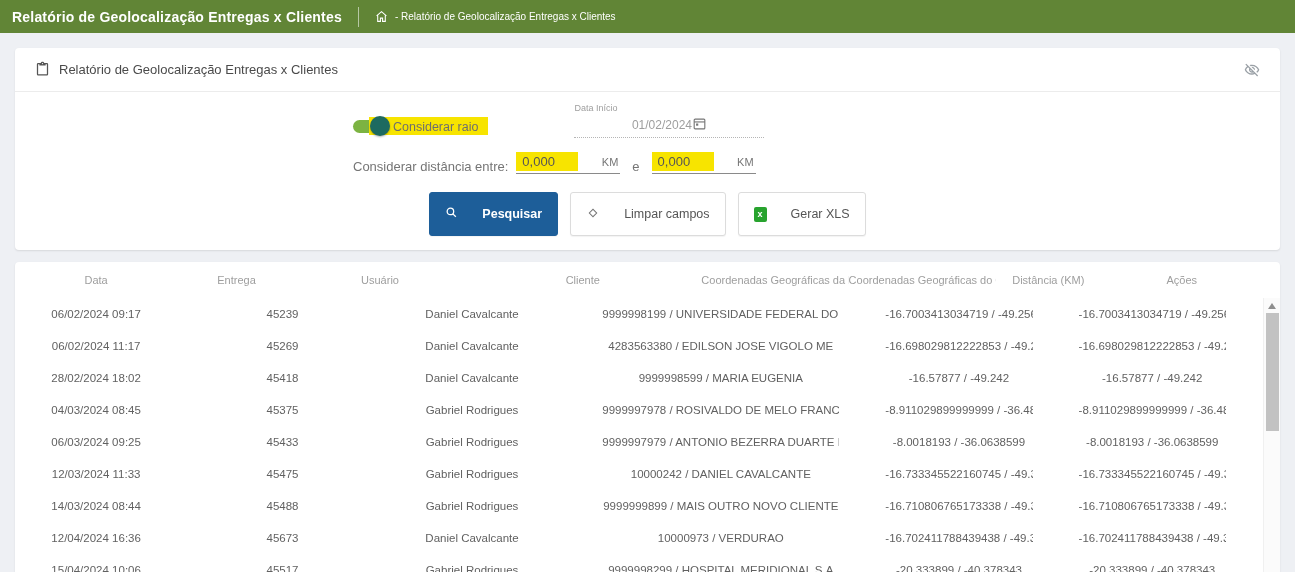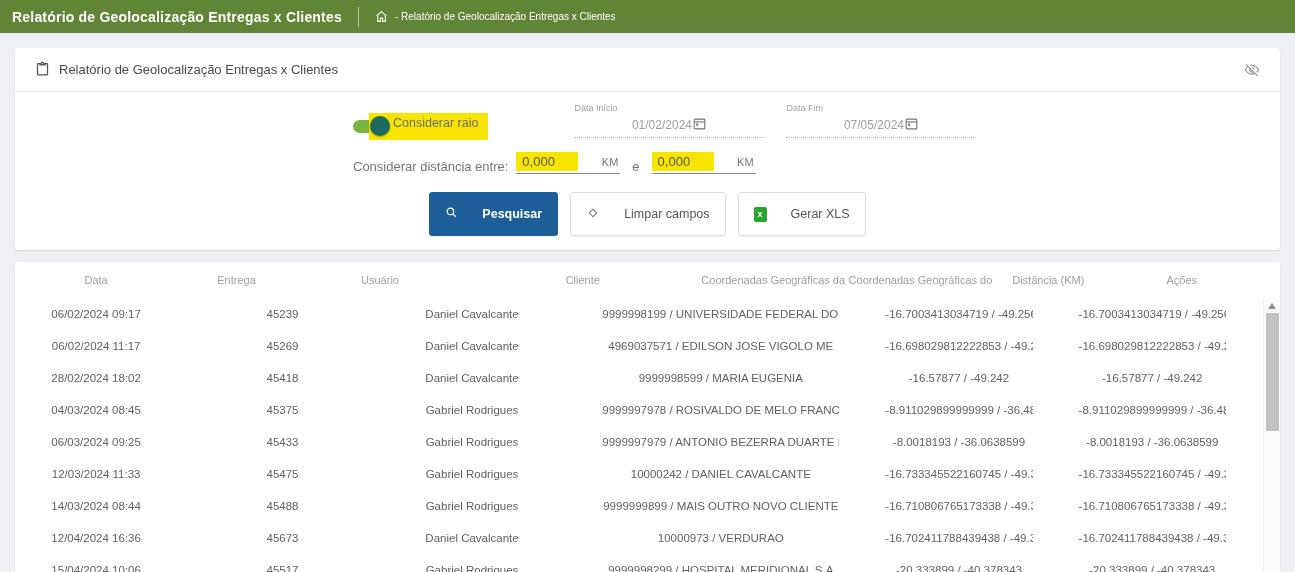--- a/index.html
+++ b/index.html
@@ -22,21 +22,21 @@
 
   
   .filter-body { padding:8px 0 14px; }
   .frow1 { display:flex; align-items:flex-end; height:38px; }
   .toggle-group { margin-left:338px; display:flex; align-items:center; position:relative; height:24px; }
   .switch { position:relative; width:36px; height:20px; flex:0 0 auto; cursor:pointer; }
   .switch-track { position:absolute; left:0; top:4px; width:34px; height:13px; border-radius:7px; background:#7cb342; z-index:0; }
   .switch-knob { position:absolute; left:17px; top:0; width:20px; height:20px; border-radius:50%;
                  background:#1d6a60; z-index:2; box-shadow:0 1px 2px rgba(0,0,0,.3); }
   .toggle-label { position:relative; z-index:1; background:#f7e400; color:#6e6e6e; font-size:12.5px;
-                  padding:3px 10px 10px 24px; margin-left:-20px; white-space:nowrap; }
+                  padding:3px 10px 1px 24px; margin-left:-20px; white-space:nowrap; }
   .dates { display:flex; margin-left:86px; gap:22px; }
   .date-field { width:190px; border-bottom:1px dotted #b5b5b5; padding-bottom:3px; cursor:pointer; }
   .df-label { font-size:9px; color:#9e9e9e; margin-bottom:3px; }
   .df-row { display:flex; align-items:center; justify-content:center; font-size:12px; color:#9e9e9e; }
 
   .frow2 { display:flex; align-items:flex-end; margin:14px 0 1px 338px; font-size:13px; color:#757575; }
   .dist-field { display:inline-flex; align-items:baseline; justify-content:space-between; width:104px;
                 border-bottom:1px solid #8a8a8a; padding-bottom:2px; margin:0 8px; }
   .dist-val { background:#f7e400; color:#555; font-size:13px; padding:2px 16px 2px 6px; min-width:62px; }
   .dist-unit { font-size:11px; color:#757575; padding-right:2px; }
@@ -116,33 +116,20 @@
               <span>01/02/2024</span>
               <span>
                 <svg width="15" height="15" viewBox="0 0 24 24" fill="none" stroke="#757575" stroke-width="1.8">
                   <rect x="3.5" y="5" width="17" height="15.5" rx="1.5"></rect>
                   <path d="M3.5 9.5 H20.5"></path>
                   <rect x="6.5" y="12" width="3.5" height="3.5" fill="#757575" stroke="none"></rect>
                 </svg>
               </span>
             </div>
           </div>
-          <div class="date-field">
-            <div class="df-label">Data Fim</div>
-            <div class="df-row">
-              <span>07/05/2024</span>
-              <span>
-                <svg width="15" height="15" viewBox="0 0 24 24" fill="none" stroke="#757575" stroke-width="1.8">
-                  <rect x="3.5" y="5" width="17" height="15.5" rx="1.5"></rect>
-                  <path d="M3.5 9.5 H20.5"></path>
-                  <rect x="6.5" y="12" width="3.5" height="3.5" fill="#757575" stroke="none"></rect>
-                </svg>
-              </span>
-            </div>
-          </div>
         </div>
       </div>
 
       <div class="frow2">
         <span>Considerar distância entre:</span>
         <span class="dist-field">
           <span class="dist-val">0,000</span>
           <span class="dist-unit">KM</span>
         </span>
         <span class="dist-e">e</span>
@@ -205,21 +192,21 @@
           <path d="M17 6h-2V3c0-.55-.45-1-1-1h-4c-.55 0-1 .45-1 1v3H7c-1.1 0-2 .9-2 2v11c0 1.1.9 2 2 2 0 .55.45 1 1 1s1-.45 1-1h6c0 .55.45 1 1 1s1-.45 1-1c1.1 0 2-.9 2-2V8c0-1.1-.9-2-2-2zM9.5 18H8V9h1.5v9zm3.25 0h-1.5V9h1.5v9zM15 6h-4V3.5h4V6zm1 12h-1.5V9H16v9z"></path>
         </svg>
       </span>
     </div>
   </div>
 
   <div class="tr">
     <div class="td c1">06/02/2024 11:17</div>
     <div class="td c2">45269</div>
     <div class="td c3">Daniel Cavalcante</div>
-    <div class="td c4">4969037571 / EDILSON JOSE VIGOLO ME</div>
+    <div class="td c4">4283563380 / EDILSON JOSE VIGOLO ME</div>
     <div class="td c5">-16.698029812222853 / -49.2549</div>
     <div class="td c6">-16.698029812222853 / -49.25490</div>
     <div class="td c7"><span class="hl-dist">0</span></div>
     <div class="td c8">
       <span class="action-ic">
         <svg width="15" height="15" viewBox="0 0 24 24" fill="#1a8c1a">
           <path d="M17 6h-2V3c0-.55-.45-1-1-1h-4c-.55 0-1 .45-1 1v3H7c-1.1 0-2 .9-2 2v11c0 1.1.9 2 2 2 0 .55.45 1 1 1s1-.45 1-1h6c0 .55.45 1 1 1s1-.45 1-1c1.1 0 2-.9 2-2V8c0-1.1-.9-2-2-2zM9.5 18H8V9h1.5v9zm3.25 0h-1.5V9h1.5v9zM15 6h-4V3.5h4V6zm1 12h-1.5V9H16v9z"></path>
         </svg>
       </span>
     </div>

